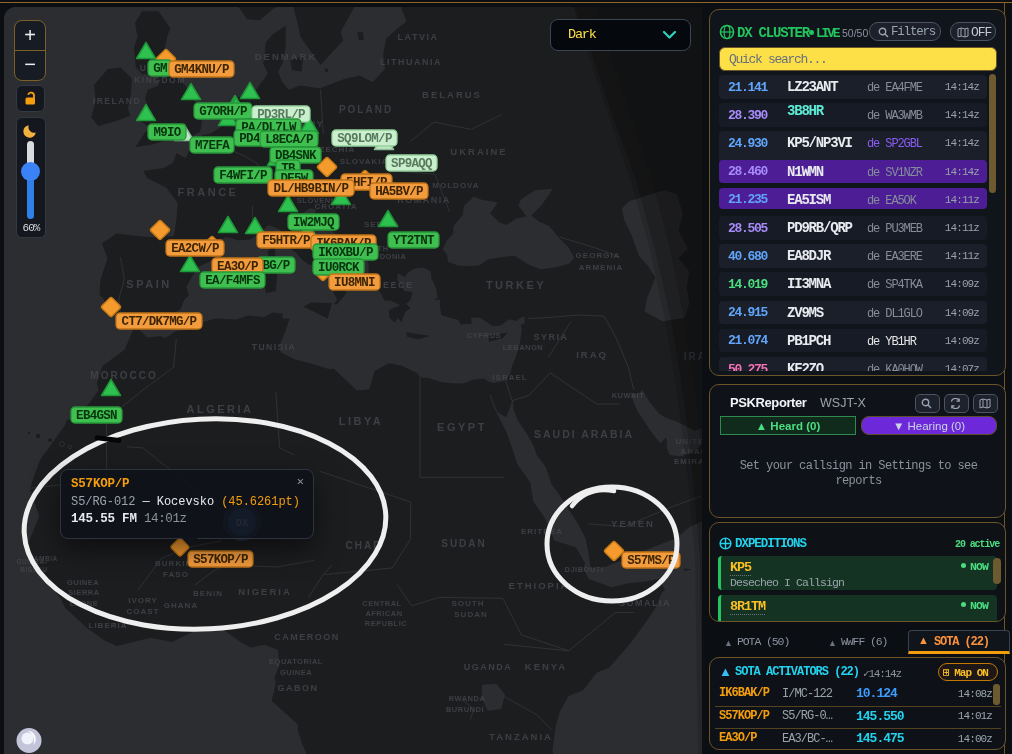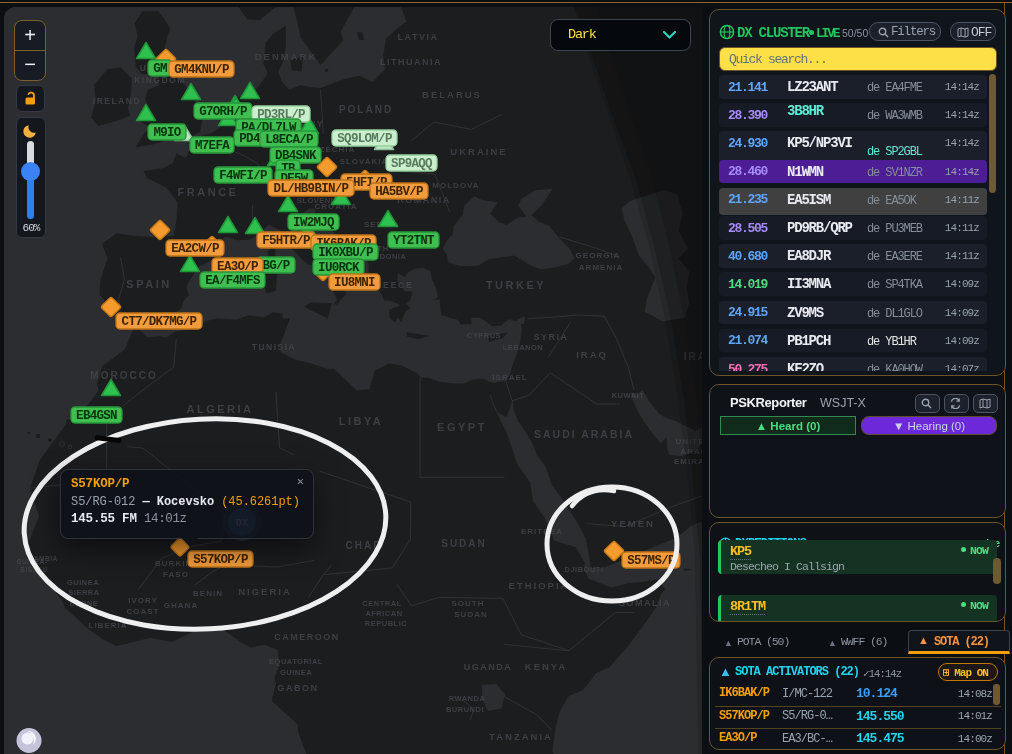--- a/index.html
+++ b/index.html
@@ -279,21 +279,21 @@
 <circle cx="27.5" cy="738.5" r="6" fill="#f2f3fa"></circle>
 <path d="M27,731 a8,8 0 0 1 6,14 a10,10 0 0 0 -6,-14" fill="#fdfdff"></path>
 </g>
 </svg>
 <div style="position:absolute;left:56px;top:462px;width:252px;height:68px;background:rgba(15,18,25,.9);
 border:1px solid #2e333d;border-radius:8px;box-shadow:0 10px 28px rgba(0,0,0,.55);z-index:30;
 font-family:'Liberation Mono',monospace">
 <div style="position:absolute;left:120px;top:67px;width:0;height:0;border-left:9px solid transparent;border-right:9px solid transparent;border-top:10px solid rgba(15,18,25,.92)"></div>
 <div style="position:absolute;left:10px;top:7px;font-size:12.5px;font-weight:bold;color:#f59e0b;letter-spacing:-0.2px">S57KOP/P</div>
 <div style="position:absolute;right:9px;top:4px;font-size:12px;color:#8b929e">✕</div>
-<div style="position:absolute;left:10px;top:25px;font-size:12px;color:#9aa3ad;white-space:nowrap;letter-spacing:-0.05px">S5/RG-012 <span style="color:#e8eaf0;font-weight:bold">— Kocevsko</span> <span style="color:#f59e0b">(45.6261pt)</span></div>
+<div style="position:absolute;left:10px;top:25px;font-size:12px;color:#9aa3ad;white-space:nowrap;letter-spacing:-0.05px">S5/RG-012 <span style="color:#e8eaf0;font-weight:normal">— Kocevsko</span> <span style="color:#f59e0b">(45.6261pt)</span></div>
 <div style="position:absolute;left:10px;top:42px;font-size:12.5px;color:#e8eaf0;font-weight:bold;letter-spacing:-0.2px">145.55 FM <span style="color:#8b929e;font-weight:normal;letter-spacing:-0.4px">14:01z</span></div>
 </div>
 </div>
 
 <div style="position:absolute;left:14px;top:20px;width:30px;height:59px;background:#161b24;border:1px solid #7d6027;border-radius:8px;z-index:20">
  <div style="position:absolute;left:0;right:0;top:0;height:29px;color:#eceef2;font:20px 'Liberation Sans',sans-serif;text-align:center;line-height:28px">+</div>
  <div style="position:absolute;left:0;right:0;top:29px;border-top:1px solid #7d6027"></div>
  <div style="position:absolute;left:0;right:0;bottom:0;height:29px;color:#eceef2;font:20px 'Liberation Sans',sans-serif;text-align:center;line-height:27px">−</div>
 </div>
 <div style="position:absolute;left:16px;top:85px;width:27px;height:25px;background:#14171e;border:1px solid #333845;border-radius:6px;z-index:20">
@@ -353,30 +353,30 @@
 </div>
       <div style="position:absolute;left:719px;top:103.2px;width:268px;height:23.5px;background:#171b25;border-radius:4px">
 <span style="position:absolute;left:9px;top:4.5px;font:bold 13px 'Liberation Mono',monospace;color:#a78bfa;letter-spacing:-1.3px">28.390</span>
 <span style="position:absolute;left:68px;top:0;font:bold 14px 'Liberation Mono',monospace;color:#5eead4;letter-spacing:-1.2px">3B8HR</span>
 <span style="position:absolute;left:148px;top:6px;font:12px 'Liberation Mono',monospace;color:#848d99;letter-spacing:-1.1px">de WA3WMB</span>
 <span style="position:absolute;right:8px;top:6px;font:11px 'Liberation Mono',monospace;color:#97a0ab;letter-spacing:-0.9px">14:14z</span>
 </div>
       <div style="position:absolute;left:719px;top:131.4px;width:268px;height:32px;background:#1a1f29;border-radius:4px">
 <span style="position:absolute;left:9px;top:4.5px;font:bold 13px 'Liberation Mono',monospace;color:#60a5fa;letter-spacing:-1.3px">24.930</span>
 <span style="position:absolute;left:68px;top:4px;font:bold 14px 'Liberation Mono',monospace;color:#e8eaf0;letter-spacing:-1.2px">KP5/NP3VI</span>
-<span style="position:absolute;left:148px;top:14px;font:12px 'Liberation Mono',monospace;color:#5eead4;letter-spacing:-1.1px">de SP2GBL</span>
+<span style="position:absolute;left:148px;top:6px;font:12px 'Liberation Mono',monospace;color:#8b5cf6;letter-spacing:-1.1px">de SP2GBL</span>
 <span style="position:absolute;right:8px;top:6px;font:11px 'Liberation Mono',monospace;color:#97a0ab;letter-spacing:-0.9px">14:14z</span>
 </div>
       <div style="position:absolute;left:719px;top:159.6px;width:268px;height:23.5px;background:#4c1d95;border-radius:4px">
 <span style="position:absolute;left:9px;top:4.5px;font:bold 13px 'Liberation Mono',monospace;color:#a78bfa;letter-spacing:-1.3px">28.460</span>
 <span style="position:absolute;left:68px;top:4px;font:bold 14px 'Liberation Mono',monospace;color:#e8eaf0;letter-spacing:-1.2px">N1WMN</span>
 <span style="position:absolute;left:148px;top:6px;font:12px 'Liberation Mono',monospace;color:#848d99;letter-spacing:-1.1px">de SV1NZR</span>
 <span style="position:absolute;right:8px;top:6px;font:11px 'Liberation Mono',monospace;color:#97a0ab;letter-spacing:-0.9px">14:14z</span>
 </div>
-      <div style="position:absolute;left:719px;top:187.8px;width:268px;height:27px;background:#404040;border-radius:4px">
+      <div style="position:absolute;left:719px;top:187.8px;width:268px;height:21px;background:#4c1d95;border-radius:4px">
 <span style="position:absolute;left:9px;top:4.5px;font:bold 13px 'Liberation Mono',monospace;color:#60a5fa;letter-spacing:-1.3px">21.235</span>
 <span style="position:absolute;left:68px;top:4px;font:bold 14px 'Liberation Mono',monospace;color:#e8eaf0;letter-spacing:-1.2px">EA5ISM</span>
 <span style="position:absolute;left:148px;top:6px;font:12px 'Liberation Mono',monospace;color:#848d99;letter-spacing:-1.1px">de EA5OK</span>
 <span style="position:absolute;right:8px;top:6px;font:11px 'Liberation Mono',monospace;color:#97a0ab;letter-spacing:-0.9px">14:11z</span>
 </div>
       <div style="position:absolute;left:719px;top:216.0px;width:268px;height:23.5px;background:#171b25;border-radius:4px">
 <span style="position:absolute;left:9px;top:4.5px;font:bold 13px 'Liberation Mono',monospace;color:#a78bfa;letter-spacing:-1.3px">28.505</span>
 <span style="position:absolute;left:68px;top:4px;font:bold 14px 'Liberation Mono',monospace;color:#e8eaf0;letter-spacing:-1.2px">PD9RB/QRP</span>
 <span style="position:absolute;left:148px;top:6px;font:12px 'Liberation Mono',monospace;color:#848d99;letter-spacing:-1.1px">de PU3MEB</span>
 <span style="position:absolute;right:8px;top:6px;font:11px 'Liberation Mono',monospace;color:#97a0ab;letter-spacing:-0.9px">14:11z</span>
@@ -430,29 +430,30 @@
         <path d="M2,11.5 V8.5 H5" fill="none" stroke="#9aa3b0" stroke-width="1.4"></path>
       </svg>
     </div>
  <div style="position:absolute;left:263px;top:9px;width:23px;height:17px;background:#1c212b;border:1px solid #4a5462;border-radius:5px">
       <svg width="12" height="11" viewBox="0 0 12 11" style="position:absolute;left:5px;top:3px">
         <path d="M1,2 L4,1 L8,2 L11,1 V9 L8,10 L4,9 L1,10 Z M4,1 V9 M8,2 V10" fill="none" stroke="#9aa3b0" stroke-width="1"></path>
       </svg>
     </div>
  <div style="position:absolute;left:10px;top:31px;width:136px;height:19px;background:#102a1c;border:1px solid #2f8a4d;border-radius:0;text-align:center;font:bold 11.5px 'Liberation Sans',sans-serif;color:#4ade80;line-height:18px;box-sizing:border-box">▲ Heard (0)</div>
  <div style="position:absolute;left:151px;top:31px;width:136px;height:19px;background:#6d28d9;border:1px solid #5c4d2b;border-radius:8px;text-align:center;font:11.5px 'Liberation Sans',sans-serif;color:#cbd5e1;line-height:18px;box-sizing:border-box">▼ Hearing (0)</div>
+ <div style="position:absolute;left:0;top:74px;width:297px;text-align:center;font:12px 'Liberation Mono',monospace;color:#8b929e;line-height:14.5px;letter-spacing:-0.6px">Set your callsign in Settings to see<br>reports</div>
 </div>
 <div style="position:absolute;left:709px;top:522px;width:297px;height:100px;background:#0e1116;border:1px solid #6b5428;border-radius:10px;box-sizing:border-box;overflow:hidden">
  <svg width="13" height="13" viewBox="0 0 13 13" style="position:absolute;left:9px;top:14px">
       <circle cx="6.5" cy="6.5" r="5.4" fill="none" stroke="#22d3ee" stroke-width="1.4"></circle>
       <path d="M1,6.5 H12 M6.5,1 V12" stroke="#22d3ee" stroke-width="1.4"></path>
     </svg>
  <span style="position:absolute;left:25px;top:14px;font:bold 12.5px 'Liberation Mono',monospace;color:#22d3ee;letter-spacing:-1.05px">DXPEDITIONS</span>
  <span style="position:absolute;left:245px;top:16px;font:bold 10px 'Liberation Mono',monospace;color:#4ade80;letter-spacing:-1.1px">20 active</span>
- <div style="position:absolute;left:8px;top:17px;width:276px;height:34px;background:#143322;border-left:3px solid #22c55e;border-radius:4px">
+ <div style="position:absolute;left:8px;top:33px;width:276px;height:34px;background:#143322;border-left:3px solid #22c55e;border-radius:4px">
   <span style="position:absolute;left:9px;top:4px;font:bold 13.5px 'Liberation Mono',monospace;color:#fbbf24;letter-spacing:-1.1px;border-bottom:1px dotted #6b7280;padding-bottom:0px">KP5</span>
   <span style="position:absolute;left:9px;top:20px;font:11.5px 'Liberation Mono',monospace;color:#9aa3ad;letter-spacing:-0.9px">Desecheo I Callsign</span>
   <span style="position:absolute;right:31px;top:7px;width:5px;height:5px;border-radius:50%;background:#4ade80"></span>
   <span style="position:absolute;right:9px;top:4px;font:bold 11.5px 'Liberation Mono',monospace;color:#4ade80;letter-spacing:-0.9px">NOW</span>
  </div>
  <div style="position:absolute;left:8px;top:72px;width:276px;height:34px;background:#143322;border-left:3px solid #22c55e;border-radius:4px">
   <span style="position:absolute;left:9px;top:4px;font:bold 13.5px 'Liberation Mono',monospace;color:#fbbf24;letter-spacing:-1.1px;border-bottom:1px dotted #6b7280;padding-bottom:0px">8R1TM</span>
   <span style="position:absolute;right:31px;top:7px;width:5px;height:5px;border-radius:50%;background:#4ade80"></span>
   <span style="position:absolute;right:9px;top:4px;font:bold 11.5px 'Liberation Mono',monospace;color:#4ade80;letter-spacing:-0.9px">NOW</span>
  </div>

